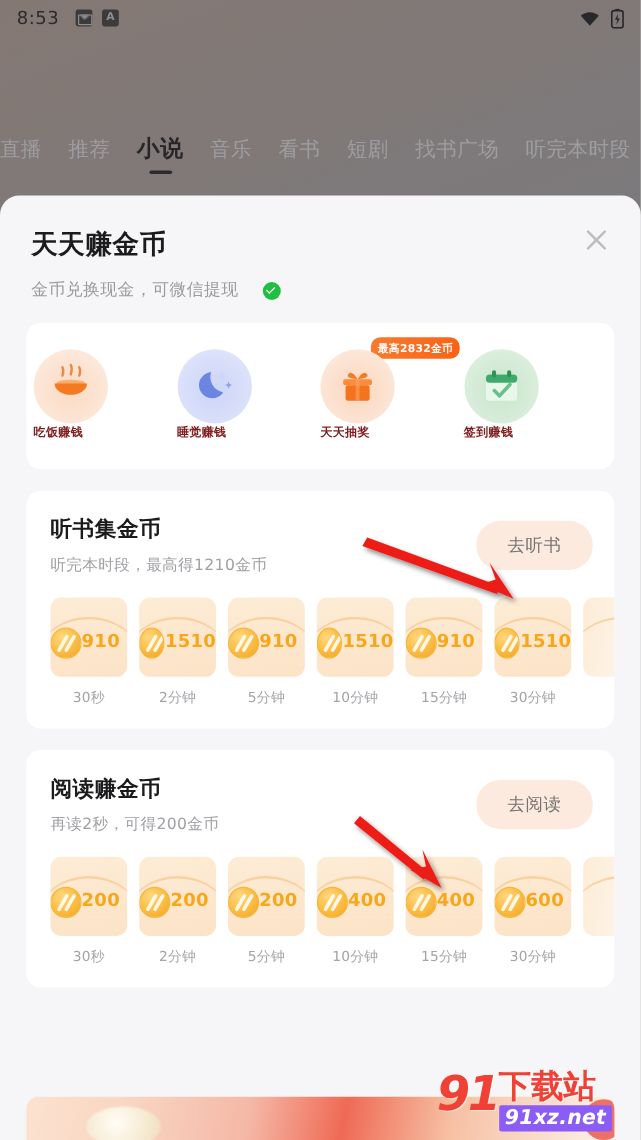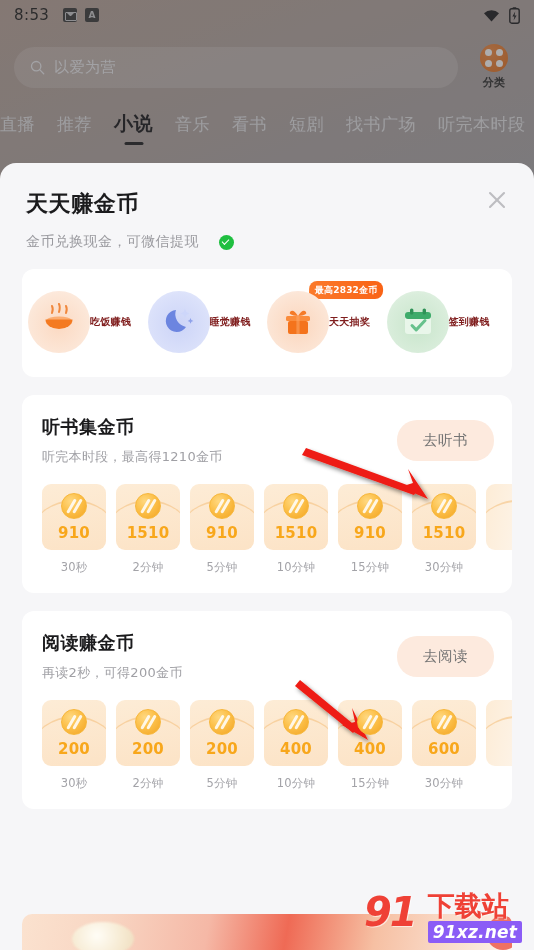--- a/index.html
+++ b/index.html
@@ -148,21 +148,21 @@
   
   .card {
     margin: 18px 22px 0 22px;
     background: #fff;
     border-radius: 12px;
     padding: 18px 0;
   }
 
   
   .tasks { display: flex; padding: 4px 6px 6px 6px; }
-  .task { flex: 1; display: flex; align-items: center; position: relative; }
+  .task { flex: 1; display: flex; flex-direction: column; position: relative; }
   .task-circle {
     width: 62px; height: 62px; border-radius: 50%;
     display: flex; align-items: center; justify-content: center;
     position: relative;
   }
   .task-circle.c-food { background: radial-gradient(circle at 50% 55%, #fbd9c2 0%, #fce7d8 65%, #fdf0e8 100%); }
   .task-circle.c-sleep{ background: radial-gradient(circle at 50% 55%, #ccd4f7 0%, #dbe1fa 65%, #e8ecfd 100%); }
   .task-circle.c-gift { background: radial-gradient(circle at 50% 55%, #fbd6bd 0%, #fce5d5 65%, #fdf0e8 100%); }
   .task-circle.c-sign { background: radial-gradient(circle at 50% 55%, #c8e5cb 0%, #d9eddb 65%, #e9f5ea 100%); }
   .task-label { font-size: 10px; color: #7f1d1d; font-weight: 600; letter-spacing:.3px;}
@@ -196,21 +196,21 @@
   .strip {
     display: flex; gap: 10px;
     padding: 18px 0 0 20px;
     overflow: hidden;
   }
   .coin-item { flex: none; width: 64px; display: flex; flex-direction: column; align-items: center; }
   .coin-tile {
     width: 64px; height: 66px; border-radius: 9px;
     background: linear-gradient(170deg,#fdecd6 0%, #fce3c6 100%);
     position: relative; overflow: hidden;
-    display: flex; flex-direction: column; align-items: center;
+    display: flex; flex-direction: row; align-items: center;
   }
   .coin-tile .flap {
     position: absolute; left: -14%; top: 16px; width: 128%; height: 32px;
     border-top: 2px solid rgba(244,190,120,0.55);
     border-radius: 50% 50% 0 0 / 100% 100% 0 0;
   }
   .coin {
     width: 26px; height: 26px; border-radius: 50%;
     margin-top: 9px; position: relative; z-index: 2;
     background: radial-gradient(circle at 36% 30%, #ffd880 0%, #fcc04a 45%, #f2a422 100%);
@@ -256,21 +256,21 @@
   }
 
   
   .arrow { position: absolute; pointer-events: none; }
   .arrow svg { display: block; }
 
   
   .watermark {
     position: absolute; right: 6px; bottom: 4px;
     width: 164px; height: 54px;
-    display: flex; align-items: flex-start; gap: 12px;
+    display: flex; align-items: flex-start; gap: 0;
   }
   .wm-91 {
     font-size: 40px; font-weight: 900; font-style: italic;
     color: #ef4136; line-height: 40px; letter-spacing: -2px;
     font-family: "DejaVu Sans", sans-serif;
     text-shadow: 1px 1px 0 rgba(255,255,255,.6);
   }
   .wm-col { display: flex; flex-direction: column; }
   .wm-cn {
     font-size: 27px; font-weight: 900; color: #ef4136;
@@ -302,38 +302,20 @@
         <path d="M1 4.2 A11 11 0 0 1 16 4.2 L8.5 12.5 Z" fill="#1d1d1f"></path>
       </svg>
       <svg class="batt-ico" viewBox="0 0 11 17">
         <rect x="0.8" y="1.8" width="9.4" height="14.4" rx="2" fill="none" stroke="#1d1d1f" stroke-width="1.4"></rect>
         <rect x="3.6" y="0.2" width="3.8" height="1.6" rx="0.7" fill="#1d1d1f"></rect>
         <path d="M6.2 4.4 L3.4 9.4 H5.4 L4.6 13.6 L7.6 8.4 H5.6 Z" fill="#1d1d1f"></path>
       </svg>
     </span>
   </div>
 
-  <div class="searchrow">
-    <div class="searchbox">
-      <svg class="search-ico" viewBox="0 0 16 16">
-        <circle cx="6.6" cy="6.6" r="5" fill="none" stroke="#ededf0" stroke-width="1.4"></circle>
-        <line x1="10.3" y1="10.3" x2="14.6" y2="14.6" stroke="#ededf0" stroke-width="1.4" stroke-linecap="round"></line>
-      </svg>
-      <span class="search-text">以爱为营</span>
-    </div>
-    <div class="cat-btn">
-      <div class="cat-circle">
-        <i></i>
-          <i></i>
-          <i></i>
-          <i></i>
-      </div>
-      <div class="cat-label">分类</div>
-    </div>
-  </div>
 
   <div class="tabs">
     <div class="tab">直播</div>
     <div class="tab">推荐</div>
     <div class="tab active">小说</div>
     <div class="tab">音乐</div>
     <div class="tab">看书</div>
     <div class="tab">短剧</div>
     <div class="tab">找书广场</div>
     <div class="tab">听完本时段</div>

